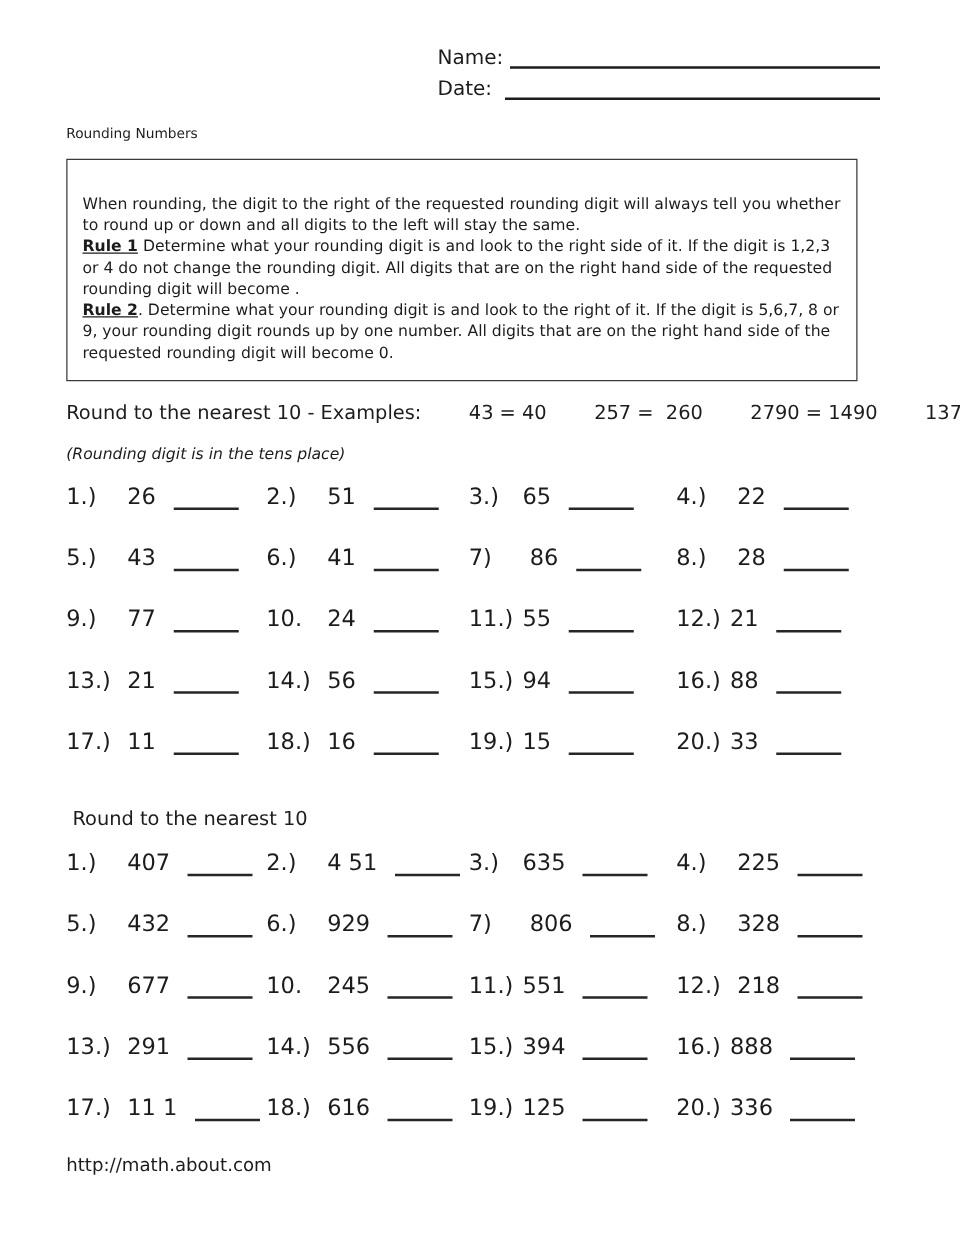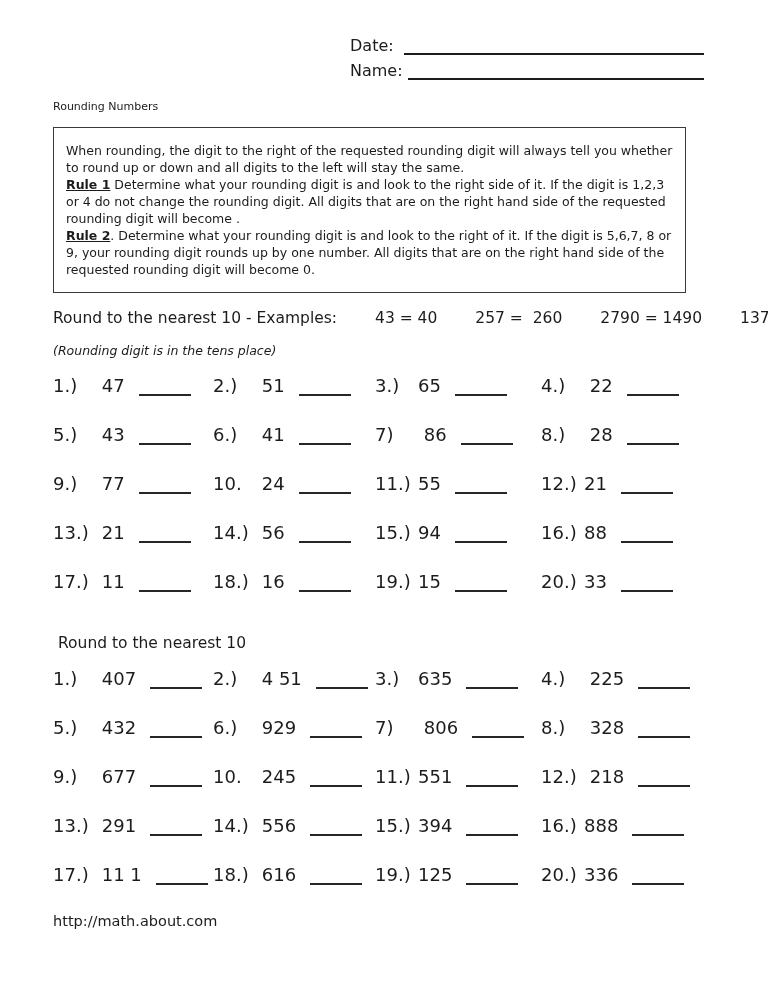--- a/index.html
+++ b/index.html
@@ -38,21 +38,21 @@
     margin-top: 20px;
     font-size: 11px;
     font-weight: 500;
   }
 
   
   .rules-box {
     margin-top: 14px;
     width: 633px;
     border: 1.5px solid #3a3a3a;
-    padding: 14px 12px 14px 12px;
+    padding: 26px 12px 14px 12px;
     font-size: 12.5px;
     line-height: 17px;
   }
   .rules-box p { margin: 0; }
   .rule-label {
     font-weight: bold;
     text-decoration: underline;
   }
 
   
@@ -103,25 +103,25 @@
     font-size: 14.5px;
   }
 </style>
 </head>
 <body>
 
 <div class="page">
 
   <div class="header-fields">
     <div class="field-row">
-      <span class="field-label">Date: </span>
+      <span class="field-label">Name:</span>
       <span class="field-line"></span>
     </div>
     <div class="field-row">
-      <span class="field-label">Name:</span>
+      <span class="field-label">Date: </span>
       <span class="field-line"></span>
     </div>
   </div>
 
   <h1 class="title">Rounding Numbers</h1>
 
   <div class="rules-box">
     <p>When rounding, the digit to the right of the requested rounding digit will always tell you whether to round up or down and all digits to the left will stay the same.</p>
     <p><span class="rule-label">Rule 1</span><span> Determine what your rounding digit is and look to the right side of it. If the digit is 1,2,3 or 4 do not change the rounding digit. All digits that are on the right hand side of the requested rounding digit will become .</span></p>
     <p><span class="rule-label">Rule 2</span><span>. Determine what your rounding digit is and look to the right of it. If the digit is 5,6,7, 8 or 9, your rounding digit rounds up by one number. All digits that are on the right hand side of the requested rounding digit will become 0.</span></p>
@@ -129,21 +129,21 @@
 
   <div class="examples-row">
     <span>Round to the nearest 10 -  Examples:</span><span><span class="example">43 = 40</span><span class="example">257 =  260</span><span class="example">2790 = 1490</span><span class="example">1375 = 1380</span></span>
   </div>
   <div class="note">(Rounding digit is in the tens place)</div>
 
   <div class="problems-grid">
 
       <div class="problem">
         <span class="p-num">1.)</span>
-        <span class="p-val"> 47</span>
+        <span class="p-val"> 26</span>
         <span class="p-blank"></span>
       </div>
 
       <div class="problem">
         <span class="p-num">2.)</span>
         <span class="p-val"> 51</span>
         <span class="p-blank"></span>
       </div>
 
       <div class="problem">

